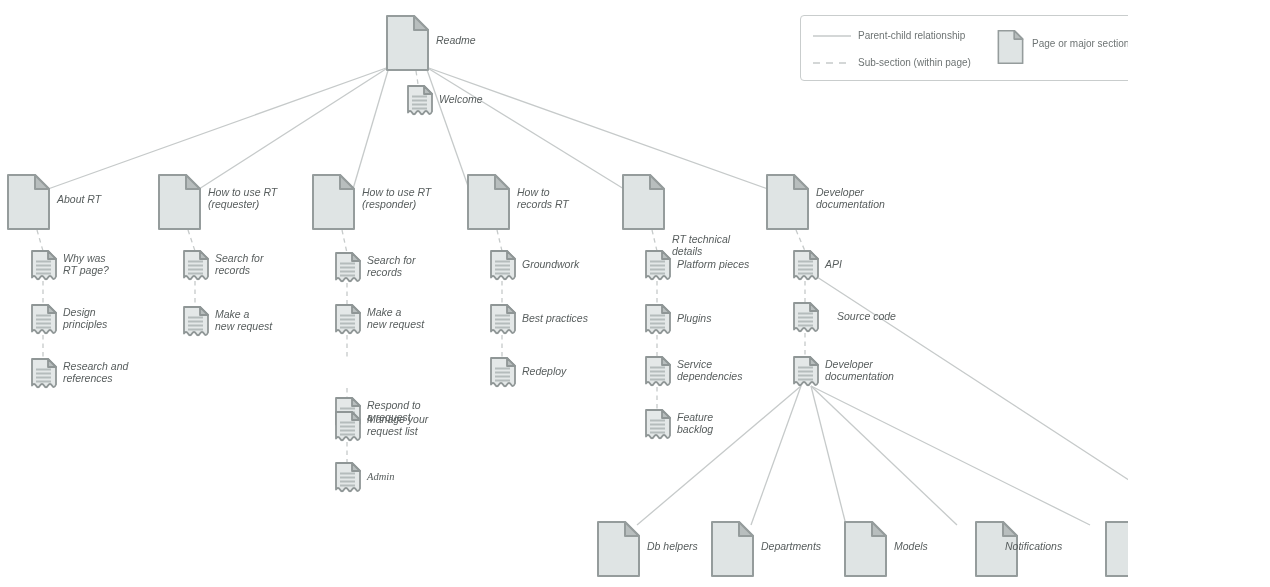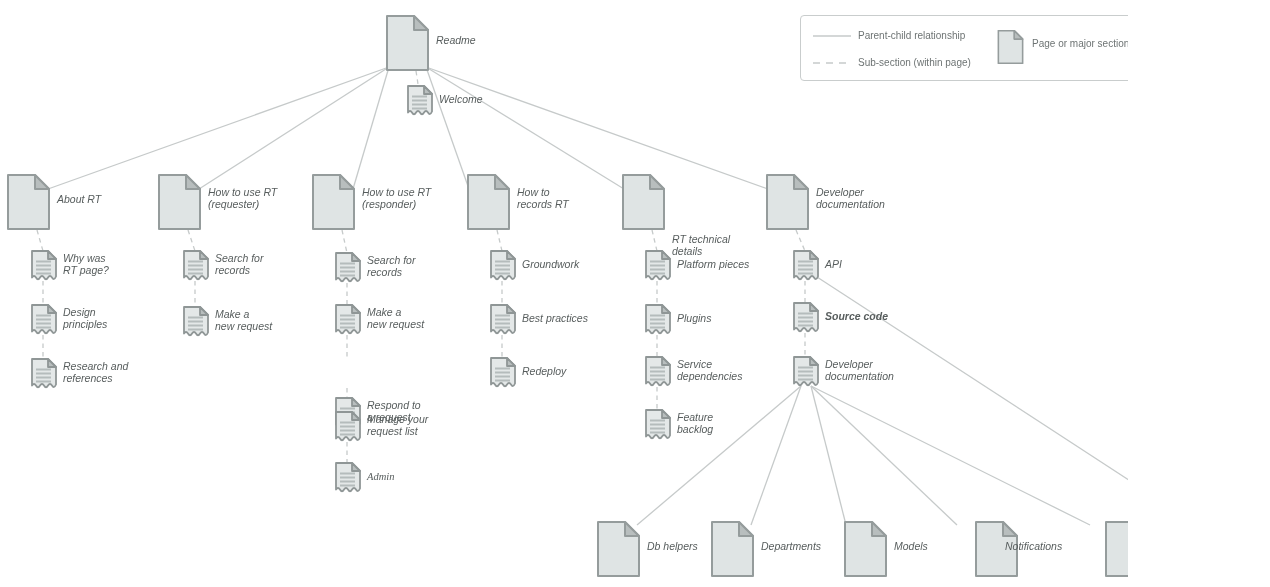--- a/index.html
+++ b/index.html
@@ -380,21 +380,21 @@
         <svg class="icon" width="26" height="33" viewBox="0 0 26 33">
           <path d="M1,1 L17,1 L25,9 L25,26.5 Q23,31 21,27.5 Q19,24.5 17,27.5 Q15,31 13,27.5 Q11,24.5 9,27.5 Q7,31 5,27.5 Q3,24.5 1,27.5 Z" fill="#e4e8e8" stroke="#8f9696" stroke-width="1.8" stroke-linejoin="round"></path>
           <path d="M17,1 L25,9 H17 Z" fill="#b8bebe" stroke="#8f9696" stroke-width="1.8" stroke-linejoin="round"></path>
           <g stroke="#b5bcbc" stroke-width="2">
             <line x1="5" y1="11.5" x2="20" y2="11.5"></line>
             <line x1="5" y1="15.5" x2="20" y2="15.5"></line>
             <line x1="5" y1="19.5" x2="20" y2="19.5"></line>
             <line x1="5" y1="23.5" x2="20" y2="23.5"></line>
           </g>
         </svg>
-        <div class="node-label" style="left: 32px; top: 9px; font-weight: bold;">Source code</div>
+        <div class="node-label" style="left: 44px; top: 9px;">Source code</div>
       </div>
       <div class="node" style="left: 793px; top: 356px;">
         <svg class="icon" width="26" height="33" viewBox="0 0 26 33">
           <path d="M1,1 L17,1 L25,9 L25,26.5 Q23,31 21,27.5 Q19,24.5 17,27.5 Q15,31 13,27.5 Q11,24.5 9,27.5 Q7,31 5,27.5 Q3,24.5 1,27.5 Z" fill="#e4e8e8" stroke="#8f9696" stroke-width="1.8" stroke-linejoin="round"></path>
           <path d="M17,1 L25,9 H17 Z" fill="#b8bebe" stroke="#8f9696" stroke-width="1.8" stroke-linejoin="round"></path>
           <g stroke="#b5bcbc" stroke-width="2">
             <line x1="5" y1="11.5" x2="20" y2="11.5"></line>
             <line x1="5" y1="15.5" x2="20" y2="15.5"></line>
             <line x1="5" y1="19.5" x2="20" y2="19.5"></line>
             <line x1="5" y1="23.5" x2="20" y2="23.5"></line>

